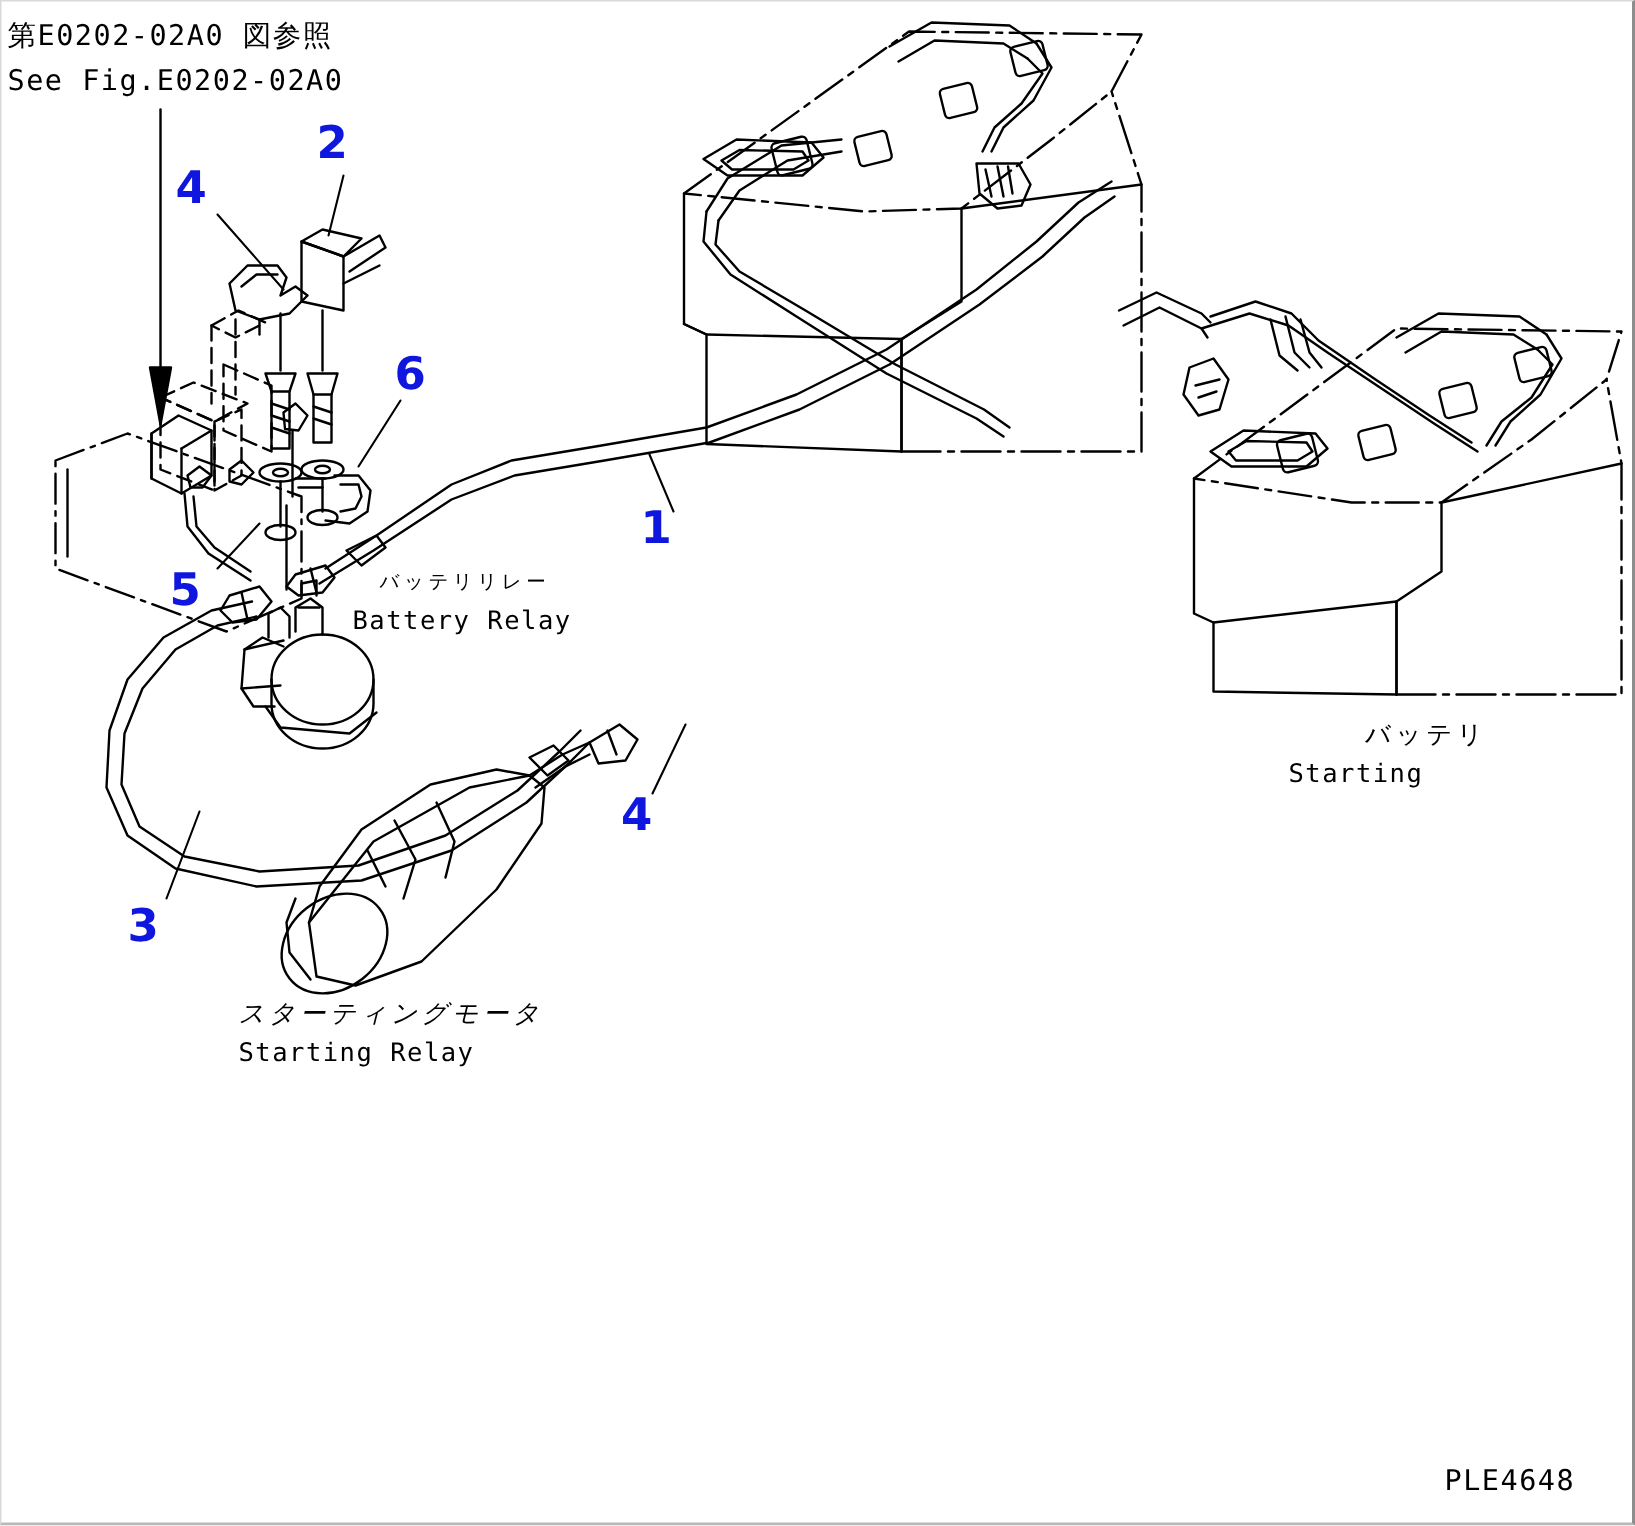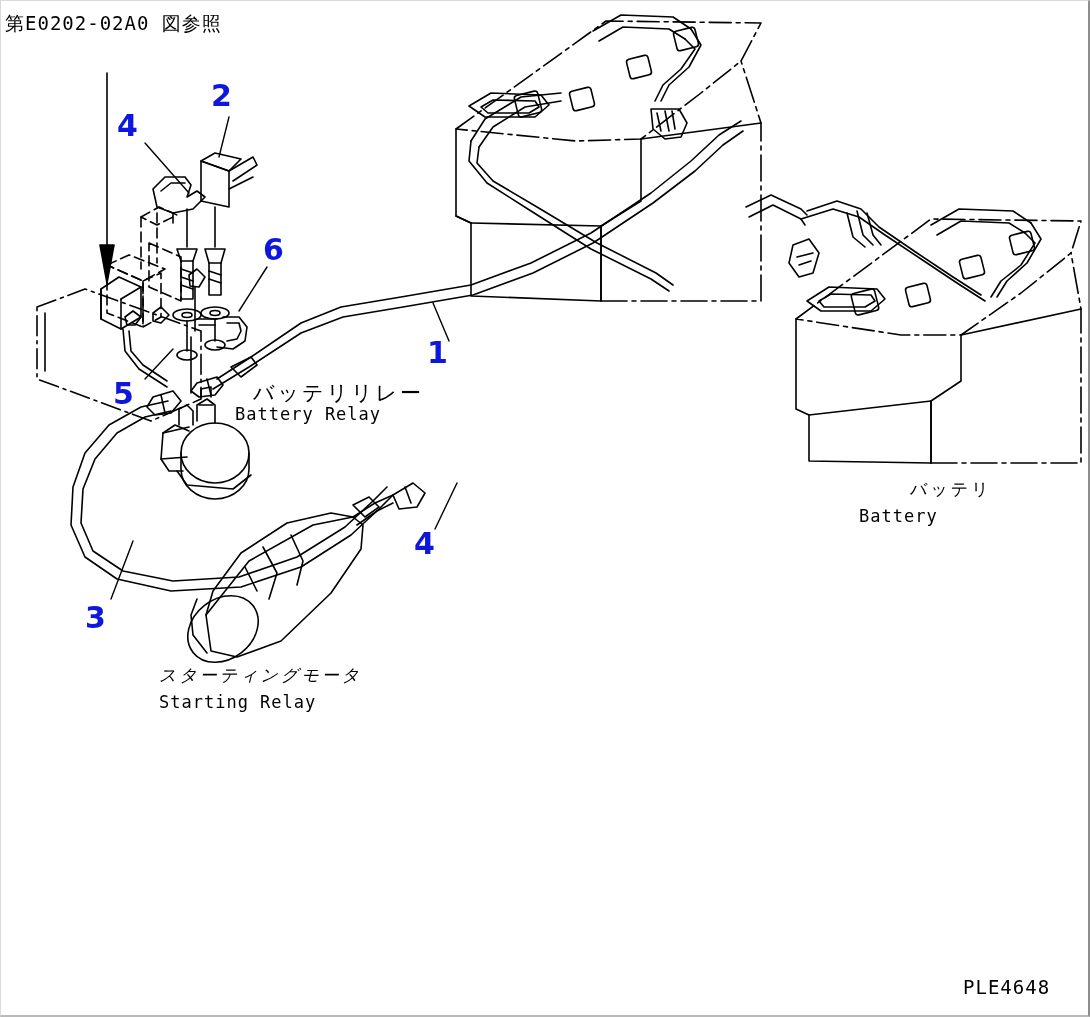--- a/index.html
+++ b/index.html
@@ -47,21 +47,21 @@
     position: absolute;
     color: #0f16dd;
     font-family: "DejaVu Sans", sans-serif;
     font-weight: bold;
     font-size: 30px;
     line-height: 30px;
     white-space: pre;
   }
   #hdr1 { left: 4px;  top: 10px;  font-size: 19px; }
   #hdr2 { left: 4px;  top: 42px;  font-size: 19px; }
-  #relay-jp { left: 252px; top: 378px; font-size: 21px; }
+  #relay-jp { left: 252px; top: 378px; font-size: 13px; }
   #relay-en { left: 234px; top: 403px; font-size: 17px; }
   #motor-jp { left: 158px; top: 663px; font-size: 17px; font-style: italic; }
   #motor-en { left: 158px; top: 691px; font-size: 17px; }
   #batt-jp  { left: 865px; top: 477px; font-size: 17px; margin-left: 44px; }
   #batt-en  { left: 858px; top: 505px; font-size: 17px; }
   #dwgno    { left: 962px; top: 975px; font-size: 19px; }
   #c1 { left: 426px; top: 337px; }
   #c2 { left: 210px; top: 80px; }
   #c3 { left: 84px;  top: 602px; }
   #c4a{ left: 116px; top: 110px; }
@@ -290,32 +290,33 @@
       <g>
         <path d="M106 72 L106 244" stroke-width="1.6"></path>
         <path d="M99 244 L113 244 L106 282 Z" fill="#000000" stroke="#000000"></path>
       </g>
 
     </g>
   </svg>
 
   <div class="txt mono" id="hdr1">第E0202-02A0 図参照</div>
 
+  <div class="txt mono" id="hdr2">See Fig.E0202-02A0</div>
 
   <div class="txt jp" id="relay-jp">バッテリリレー</div>
 
   <div class="txt mono" id="relay-en">Battery Relay</div>
 
   <div class="txt jp" id="motor-jp">スターティングモータ</div>
 
   <div class="txt mono" id="motor-en">Starting Relay</div>
 
   <div class="txt jp" id="batt-jp">バッテリ</div>
 
-  <div class="txt mono" id="batt-en">Battery</div>
+  <div class="txt mono" id="batt-en">Starting</div>
 
   <div class="txt mono" id="dwgno">PLE4648</div>
 
   <div class="callout" id="c1">1</div>
   <div class="callout" id="c2">2</div>
   <div class="callout" id="c3">3</div>
   <div class="callout" id="c4a">4</div>
   <div class="callout" id="c4b">4</div>
   <div class="callout" id="c5">5</div>
   <div class="callout" id="c6">6</div>

